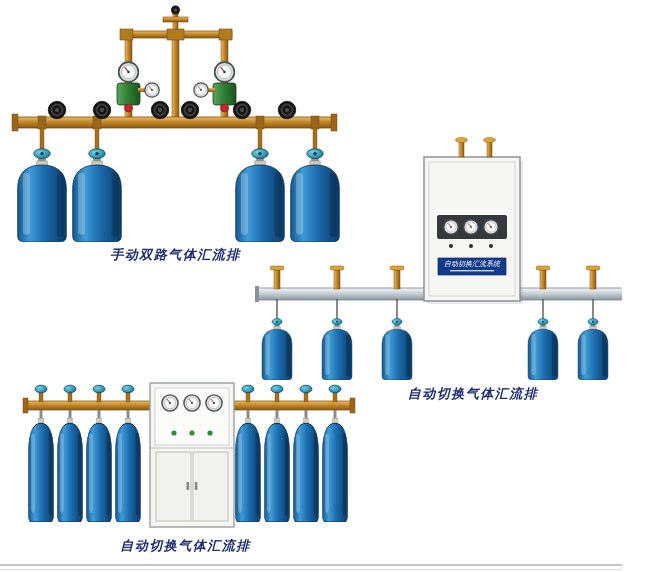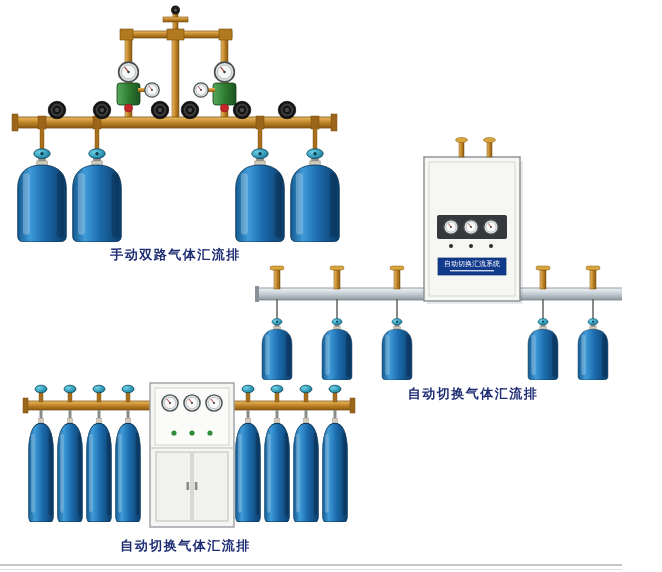--- a/index.html
+++ b/index.html
@@ -1,20 +1,21 @@
 <!DOCTYPE html>
 <html><head>
 <meta charset="utf-8">
 <style>
   * { margin:0; padding:0; box-sizing:border-box; }
   html,body { background:#ffffff; }
   .page {
     position:relative; width:622px; height:572px;
     background:#ffffff; overflow:hidden;
     font-family:"Liberation Sans","DejaVu Sans",sans-serif;
+    font-style:italic;
   }
   .art { position:absolute; left:0; top:0; }
   .caption {
     position:absolute; color:#1c2b72; font-weight:bold;
     font-size:13px; letter-spacing:1.5px; text-align:center;
     font-family:"Liberation Sans","DejaVu Sans",sans-serif;
   }
   #cap1 { left:58px;  top:246px; width:235px; }
   #cap2 { left:358px; top:385px; width:230px; }
   #cap3 { left:68px;  top:537px; width:235px; }

